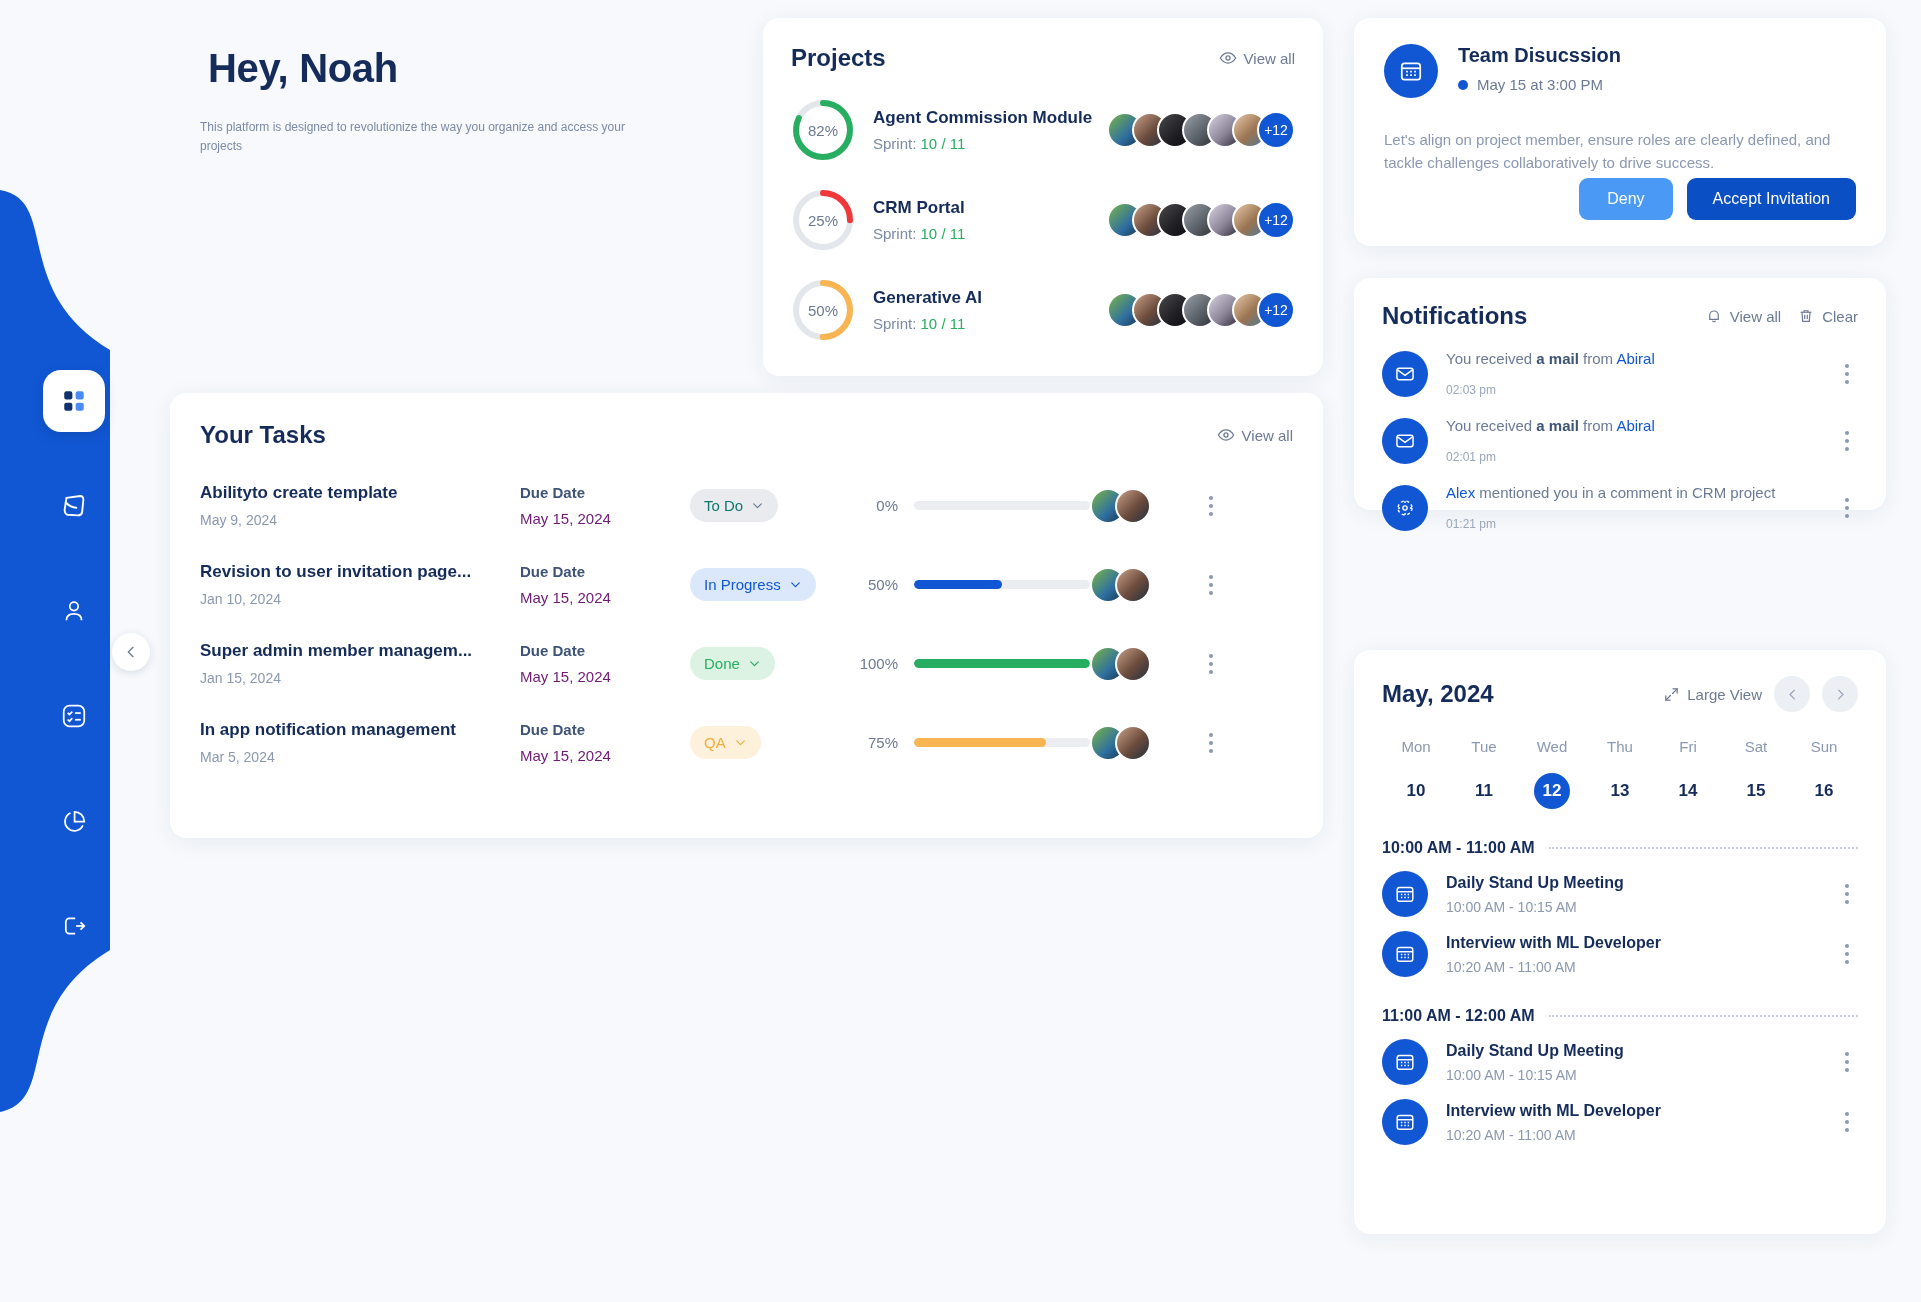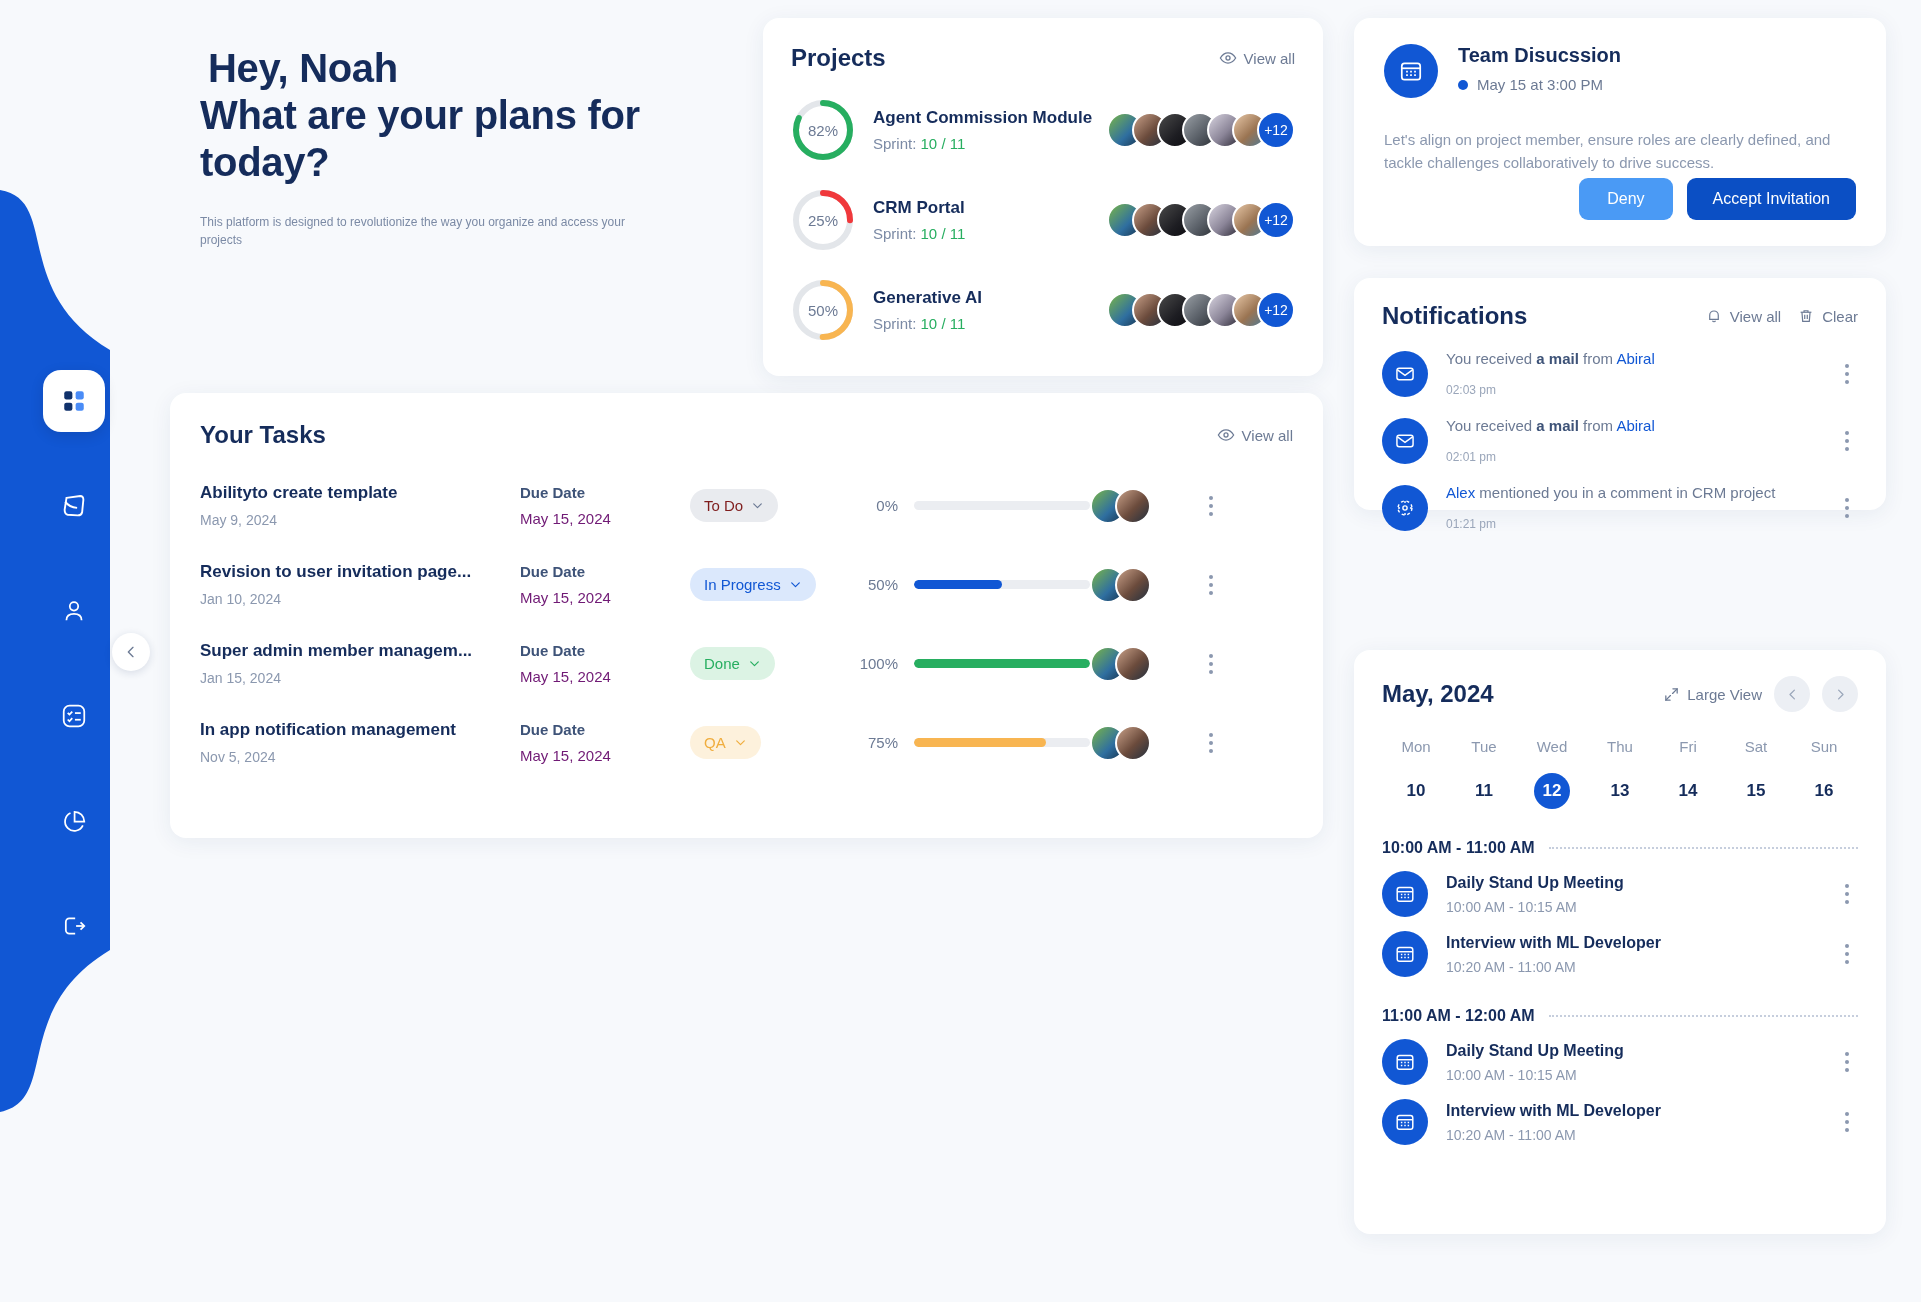--- a/index.html
+++ b/index.html
@@ -211,21 +211,20 @@
   </div>
   <div class="collapse-btn">
     <svg width="16" height="16" viewBox="0 0 24 24" fill="none" stroke="#6c7a94" stroke-width="2" stroke-linecap="round" stroke-linejoin="round">
       <polyline points="15 5 8 12 15 19"></polyline>
     </svg>
   </div>
 
   <div class="hero">
     <h1>
       <span class="greet">Hey, Noah</span><br>
-      <span>What are your plans for today?</span>
     </h1>
     <p>This platform is designed to revolutionize the way you organize and access your projects</p>
   </div>
 
   <div class="card" id="projects-card">
     <div class="projects-head">
       <div class="card-title">Projects</div>
       <div class="link-btn">
         <svg width="18" height="18" viewBox="0 0 24 24" fill="none" stroke="#6c7a94" stroke-width="1.7">
           <path d="M1.8 12 S6 5.2 12 5.2 S22.2 12 22.2 12 S18 18.8 12 18.8 S1.8 12 1.8 12Z"></path>
@@ -309,21 +308,21 @@
     <div id="tasks-list">
         <div class="task-row">
           <div class="t-name">
             <div class="t-title">Abilityto create template</div>
             <div class="t-sub">May 9, 2024</div>
           </div>
           <div class="t-due">
             <div class="t-due-lbl">Due Date</div>
             <div class="t-due-val">May 15, 2024</div>
           </div>
-          <div class="t-status"><div class="badge" style="background:#e9ebef;color:#7f1d1d">
+          <div class="t-status"><div class="badge" style="background:#e9ebef;color:#0f766e">
               <span>To Do</span>
               <svg width="13" height="13" viewBox="0 0 24 24" fill="none" stroke="#6c7a94" stroke-width="2.2" stroke-linecap="round" stroke-linejoin="round">
                 <polyline points="5 9 12 16 19 9"></polyline>
               </svg>
             </div></div>
           <div class="t-prog">
             <span class="t-pct">0%</span>
             <div class="bar">
               <i style="width:0%;background:#ebedf1"></i>
             </div>
@@ -396,21 +395,21 @@
           </div>
           <div class="kebab">
             <i></i>
             <i></i>
             <i></i>
           </div>
         </div>
         <div class="task-row">
           <div class="t-name">
             <div class="t-title">In app notification management</div>
-            <div class="t-sub">Nov 5, 2024</div>
+            <div class="t-sub">Mar 5, 2024</div>
           </div>
           <div class="t-due">
             <div class="t-due-lbl">Due Date</div>
             <div class="t-due-val">May 15, 2024</div>
           </div>
           <div class="t-status"><div class="badge" style="background:#fdf1dc;color:#f0ad3e">
               <span>QA</span>
               <svg width="13" height="13" viewBox="0 0 24 24" fill="none" stroke="#f0ad3e" stroke-width="2.2" stroke-linecap="round" stroke-linejoin="round">
                 <polyline points="5 9 12 16 19 9"></polyline>
               </svg>

